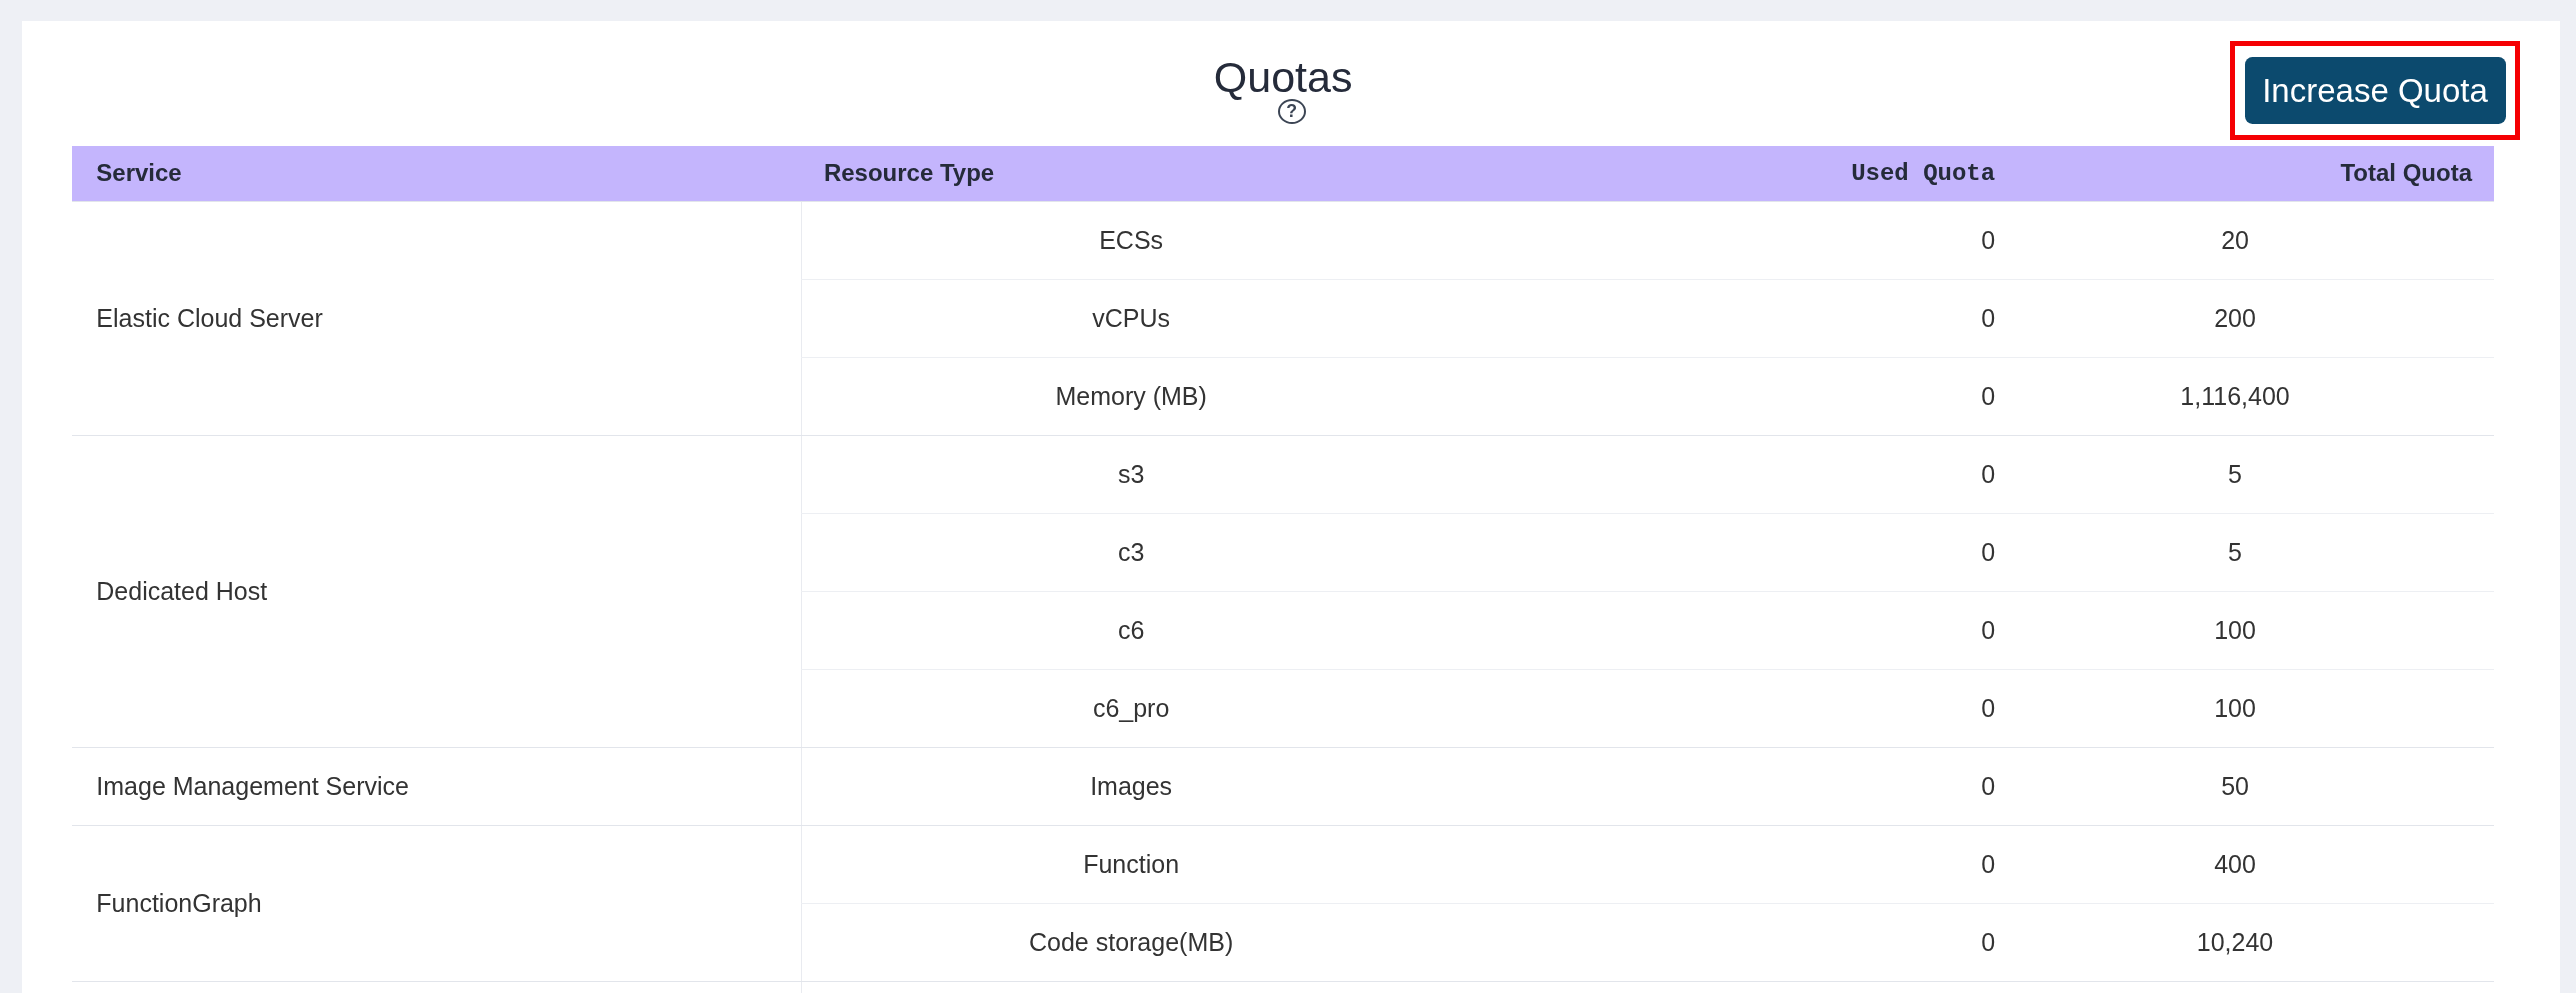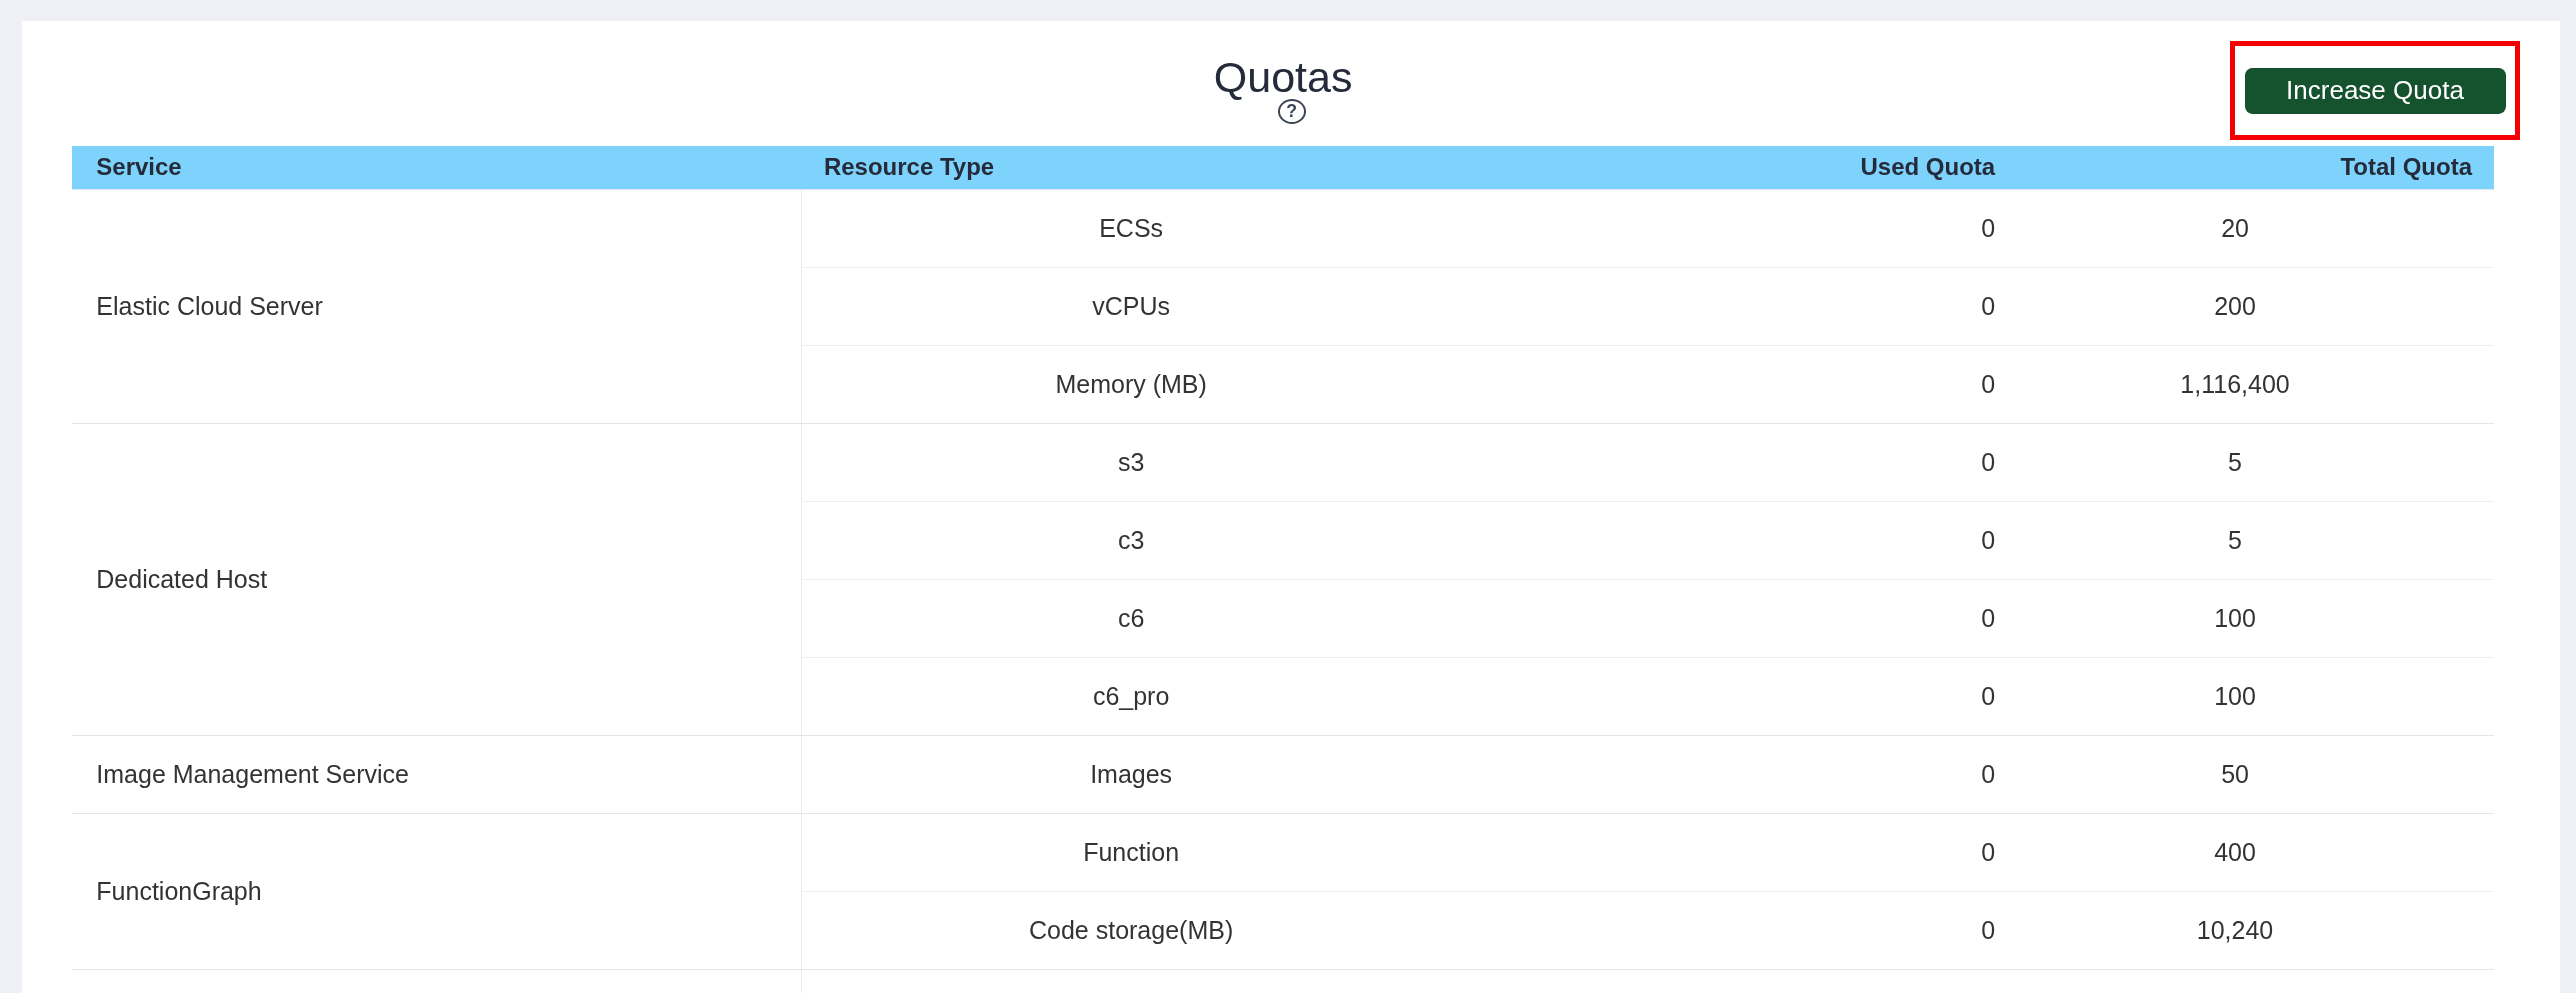--- a/index.html
+++ b/index.html
@@ -41,45 +41,45 @@
   
   .annotation-rect {
     position: absolute;
     left: 2230px; top: 41px;
     width: 290px; height: 99px;
     border: 5.6px solid #f50003;
     display: flex; align-items: center; justify-content: center;
     z-index: 5;
   }
   .increase-quota-btn {
-    width: 261px; height: 46px;
-    background: #14532d;
+    width: 261px; height: 67px;
+    background: #0c4a6e;
     color: #ffffff;
     border: none; border-radius: 7.4px;
-    font-size: 26px;
+    font-size: 33px;
     font-family: "Liberation Sans", sans-serif;
     cursor: pointer;
   }
 
   table.quota-table {
     margin-top: 38px;
     width: 2422px;
     border-collapse: collapse;
     table-layout: fixed;
   }
   .quota-table thead th {
-    background: #7dd3fc;
-    height: 44px;
+    background: #c4b5fd;
+    height: 56px;
     font-size: 24px; font-weight: 700; color: #252b3a;
     border-bottom: 0.9px solid #e2e5eb;
     white-space: nowrap;
   }
   th.col-service  { text-align: left;  padding-left: 24px; }
   th.col-resource { text-align: left;  padding-left: 22.3px; }
-  th.col-used     { text-align: right; padding-right: 1.9px; }
+  th.col-used     { text-align: right; padding-right: 1.9px; font-family: Liberation Mono, monospace; }
   th.col-total    { text-align: right; padding-right: 22.3px; }
 
   .quota-table tbody td {
     height: 78px;
     font-size: 25px; color: #333333;
     background: #ffffff;
     white-space: nowrap;
   }
   td.svc {
     padding-left: 24px;

